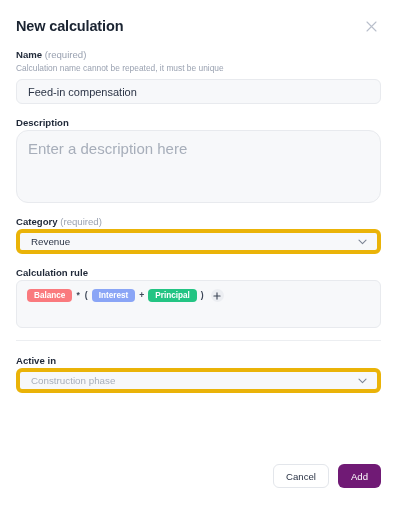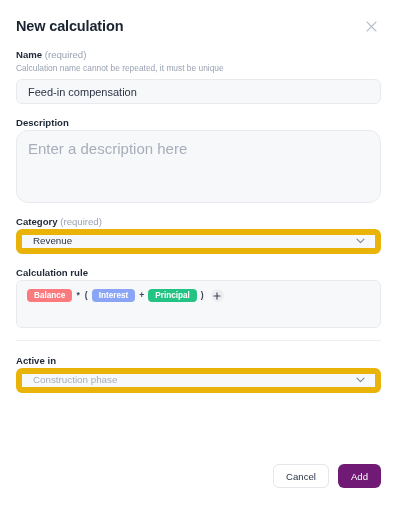--- a/index.html
+++ b/index.html
@@ -98,24 +98,24 @@
     font-size: 15px;
     color: #a7aeba;
     cursor: text;
   }
 
   .select-box {
     box-sizing: border-box;
     width: 100%;
     height: 25px;
     background: #f7f8fa;
-    border: 6px solid #eab308;
+    border: 4px solid #eab308;
     border-radius: 6px;
     display: flex;
-    align-items: flex-start;
+    align-items: center;
     justify-content: space-between;
     padding: 0 10px 0 11px;
     font-size: 9.8px;
     color: #2b3446;
     cursor: pointer;
   }
   .select-box.placeholder { color: #a7aeba; }
   .chev { display: block; }
 
   

